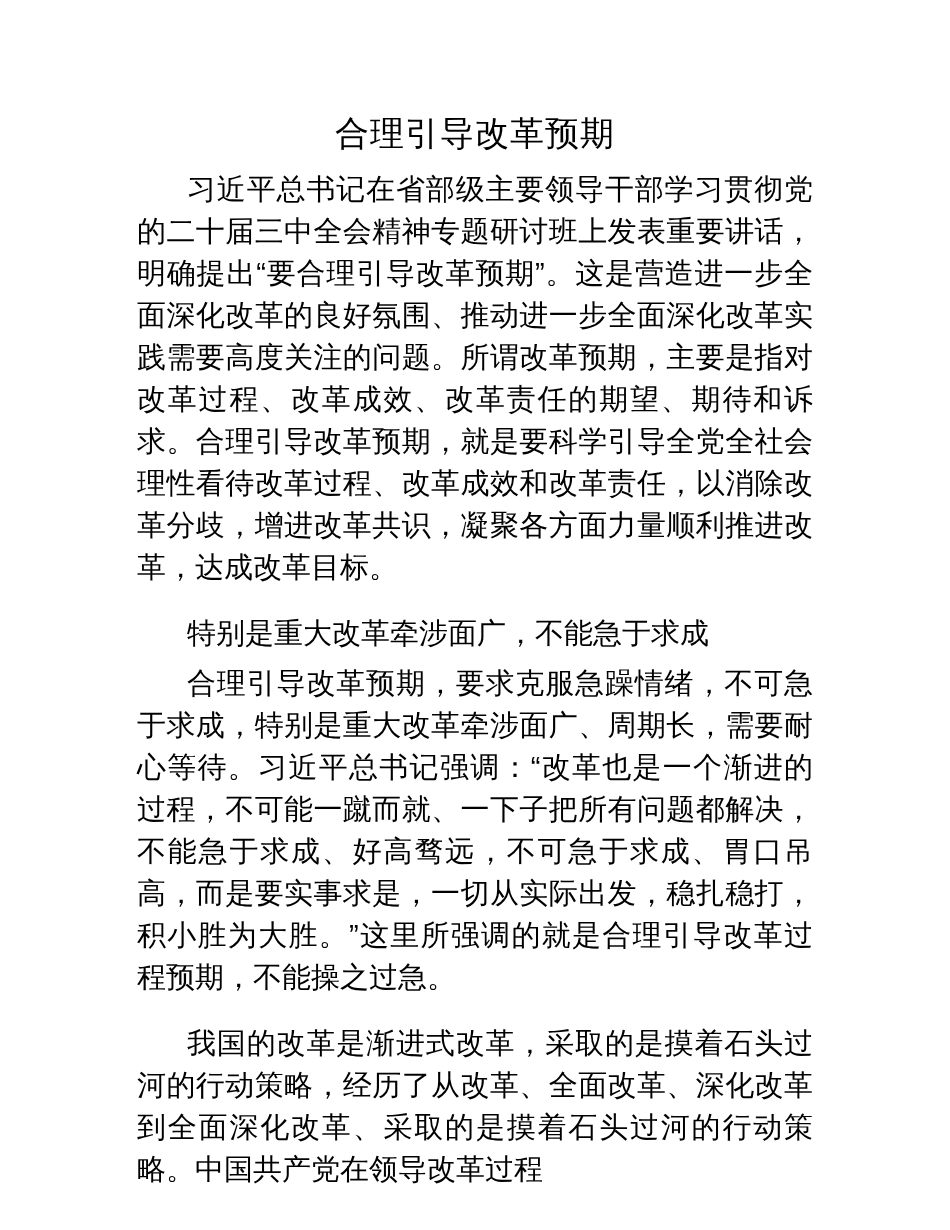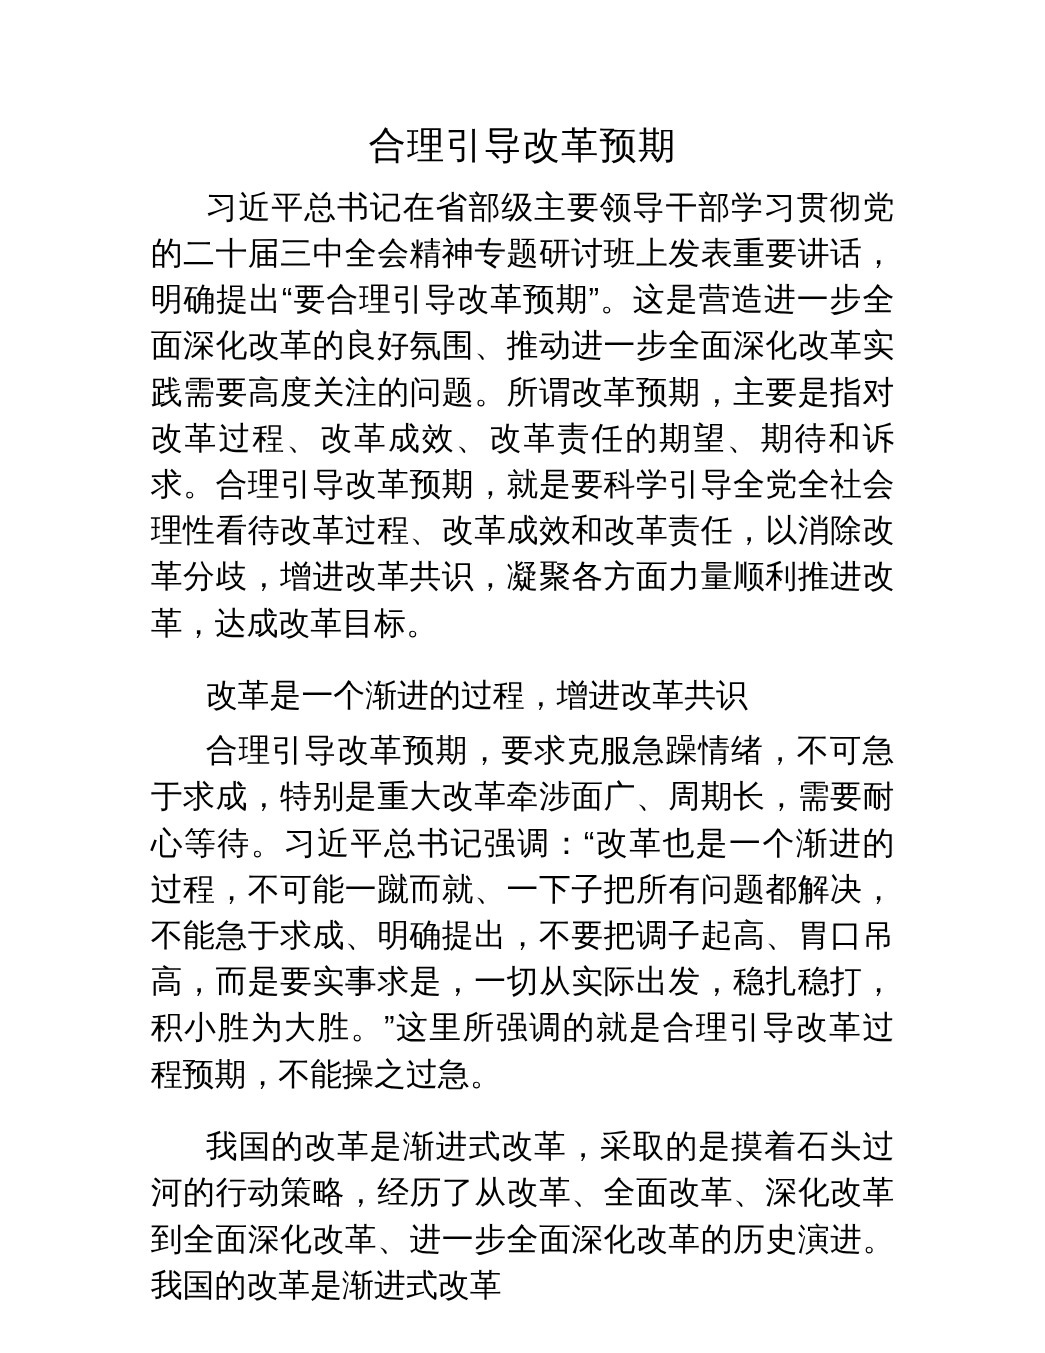--- a/index.html
+++ b/index.html
@@ -42,18 +42,18 @@
   }
 </style>
 </head>
 <body>
 
 <div class="page">
   <h1 class="doc-title">合理引导改革预期</h1>
 
   <p class="para">习近平总书记在省部级主要领导干部学习贯彻党的二十届三中全会精神专题研讨班上发表重要讲话，明确提出“要合理引导改革预期”。这是营造进一步全面深化改革的良好氛围、推动进一步全面深化改革实践需要高度关注的问题。所谓改革预期，主要是指对改革过程、改革成效、改革责任的期望、期待和诉求。合理引导改革预期，就是要科学引导全党全社会理性看待改革过程、改革成效和改革责任，以消除改革分歧，增进改革共识，凝聚各方面力量顺利推进改革，达成改革目标。</p>
 
-  <p class="para subheading">改革是一个渐进的过程，增进改革共识</p>
+  <p class="para subheading">特别是重大改革牵涉面广，不能急于求成</p>
 
-  <p class="para">合理引导改革预期，要求克服急躁情绪，不可急于求成，特别是重大改革牵涉面广、周期长，需要耐心等待。习近平总书记强调：“改革也是一个渐进的过程，不可能一蹴而就、一下子把所有问题都解决，不能急于求成、明确提出，不要把调子起高、胃口吊高，而是要实事求是，一切从实际出发，稳扎稳打，积小胜为大胜。”这里所强调的就是合理引导改革过程预期，不能操之过急。</p>
+  <p class="para">合理引导改革预期，要求克服急躁情绪，不可急于求成，特别是重大改革牵涉面广、周期长，需要耐心等待。习近平总书记强调：“改革也是一个渐进的过程，不可能一蹴而就、一下子把所有问题都解决，不能急于求成、好高骛远，不可急于求成、胃口吊高，而是要实事求是，一切从实际出发，稳扎稳打，积小胜为大胜。”这里所强调的就是合理引导改革过程预期，不能操之过急。</p>
 
-  <p class="para">我国的改革是渐进式改革，采取的是摸着石头过河的行动策略，经历了从改革、全面改革、深化改革到全面深化改革、进一步全面深化改革的历史演进。我国的改革是渐进式改革</p>
+  <p class="para">我国的改革是渐进式改革，采取的是摸着石头过河的行动策略，经历了从改革、全面改革、深化改革到全面深化改革、采取的是摸着石头过河的行动策略。中国共产党在领导改革过程</p>
 </div>
 
 </body></html>

